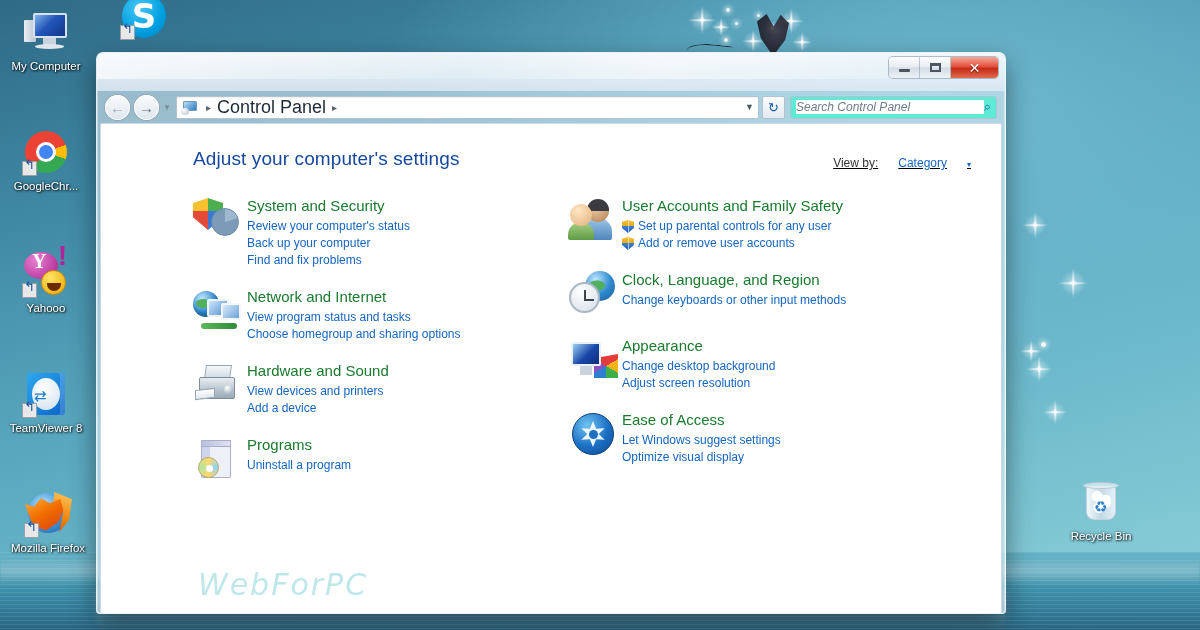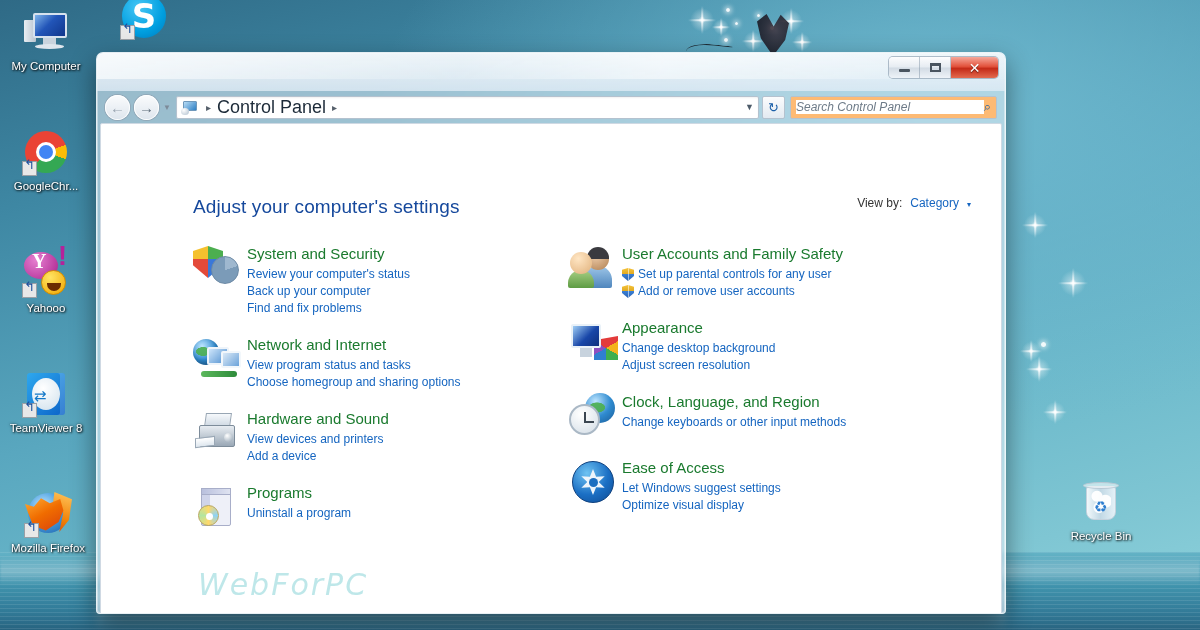--- a/index.html
+++ b/index.html
@@ -216,37 +216,37 @@
   .crumb-sep { color: #555f6a; font-size: 10px; margin: 0 6px; }
   #crumb-label { font-size: 18px; color: #1c2a38; }
   #addr-caret { margin-left: auto; color: #4c5a68; font-size: 9px; }
   #refresh-btn {
     width: 23px; height: 23px; margin-left: 3px; display: flex; align-items: center; justify-content: center;
     background: linear-gradient(to bottom, #fbfcfd, #e3eaf1);
     border: 1px solid #b4c2cf; border-radius: 2px; color: #1b5fa8; font-size: 13px; cursor: default;
   }
   #searchbox {
     width: 207px; height: 23px; margin-left: 5px; display: flex; align-items: center;
-    background: #fdba74; border: 1px solid #b4c2cf; border-radius: 2px; padding: 0 5px;
+    background: #5eead4; border: 1px solid #b4c2cf; border-radius: 2px; padding: 0 5px;
   }
   #searchbox input {
     flex: 1; border: none; outline: none; font-size: 12px; color: #333;
     font-family: "Liberation Sans", sans-serif;
   }
   #searchbox input::placeholder { color: #6e7b88; font-style: italic; }
   #search-icon { color: #1b5fa8; font-size: 13px; }
 
   #content {
     position: relative; height: 492px; margin: 0 3px 3px;
     background: #fff; border: 1px solid #cfd9e3; border-radius: 2px;
     overflow: hidden;
   }
-  #content-head { display: flex; align-items: flex-start; padding: 24px 30px 0 92px; margin-top: 48px; }
+  #content-head { display: flex; align-items: flex-end; padding: 24px 30px 0 92px; }
   #page-title { font-size: 19px; color: #15489c; font-weight: normal; letter-spacing: .1px; }
-  #viewby { margin-left: auto; display: flex; align-items: baseline; gap: 8px; font-size: 12px; }
+  #viewby { margin-left: auto; display: flex; align-items: baseline; gap: 20px; font-size: 12px; text-decoration: underline; }
   #viewby-label { color: #333; }
   #viewby-value { color: #1565c0; cursor: pointer; }
   #viewby-caret { color: #1565c0; font-size: 8px; }
 
   #columns { display: flex; padding: 26px 0 0 92px; gap: 30px; }
   .col { width: 345px; }
   .category { display: flex; margin-bottom: 18px; }
   .cat-icon { width: 54px; flex: none; position: relative; height: 48px; }
   .cat-body { padding-top: 1px; }
   .cat-title {
@@ -594,50 +594,50 @@
             </div>
             <div class="cat-link">
               <span class="shield"></span>
               <span>Add or remove user accounts</span>
             </div>
           </div>
         </div>
 
         <div class="category">
           <div class="cat-icon">
+            <div class="ic-clock-globe"></div>
+              <div class="ic-clock"></div>
+          </div>
+          <div class="cat-body">
+            <div class="cat-title">Clock, Language, and Region</div>
+            <div class="cat-link">
+                <span>Change keyboards or other input methods</span>
+              </div>
+          </div>
+        </div>
+
+        <div class="category">
+          <div class="cat-icon">
             <div class="ic-fan"></div>
               <div class="ic-display"></div>
               <div class="ic-display-foot"></div>
           </div>
           <div class="cat-body">
             <div class="cat-title">Appearance</div>
             <div class="cat-link">
                 <span>Change desktop background</span>
               </div>
             <div class="cat-link">
                 <span>Adjust screen resolution</span>
               </div>
           </div>
         </div>
 
         <div class="category">
           <div class="cat-icon">
-            <div class="ic-clock-globe"></div>
-              <div class="ic-clock"></div>
-          </div>
-          <div class="cat-body">
-            <div class="cat-title">Clock, Language, and Region</div>
-            <div class="cat-link">
-                <span>Change keyboards or other input methods</span>
-              </div>
-          </div>
-        </div>
-
-        <div class="category">
-          <div class="cat-icon">
             <div class="ic-ease"></div>
               <div class="ic-ease-star"></div>
               <div class="ic-ease-dot"></div>
           </div>
           <div class="cat-body">
             <div class="cat-title">Ease of Access</div>
             <div class="cat-link">
                 <span>Let Windows suggest settings</span>
               </div>
             <div class="cat-link">

